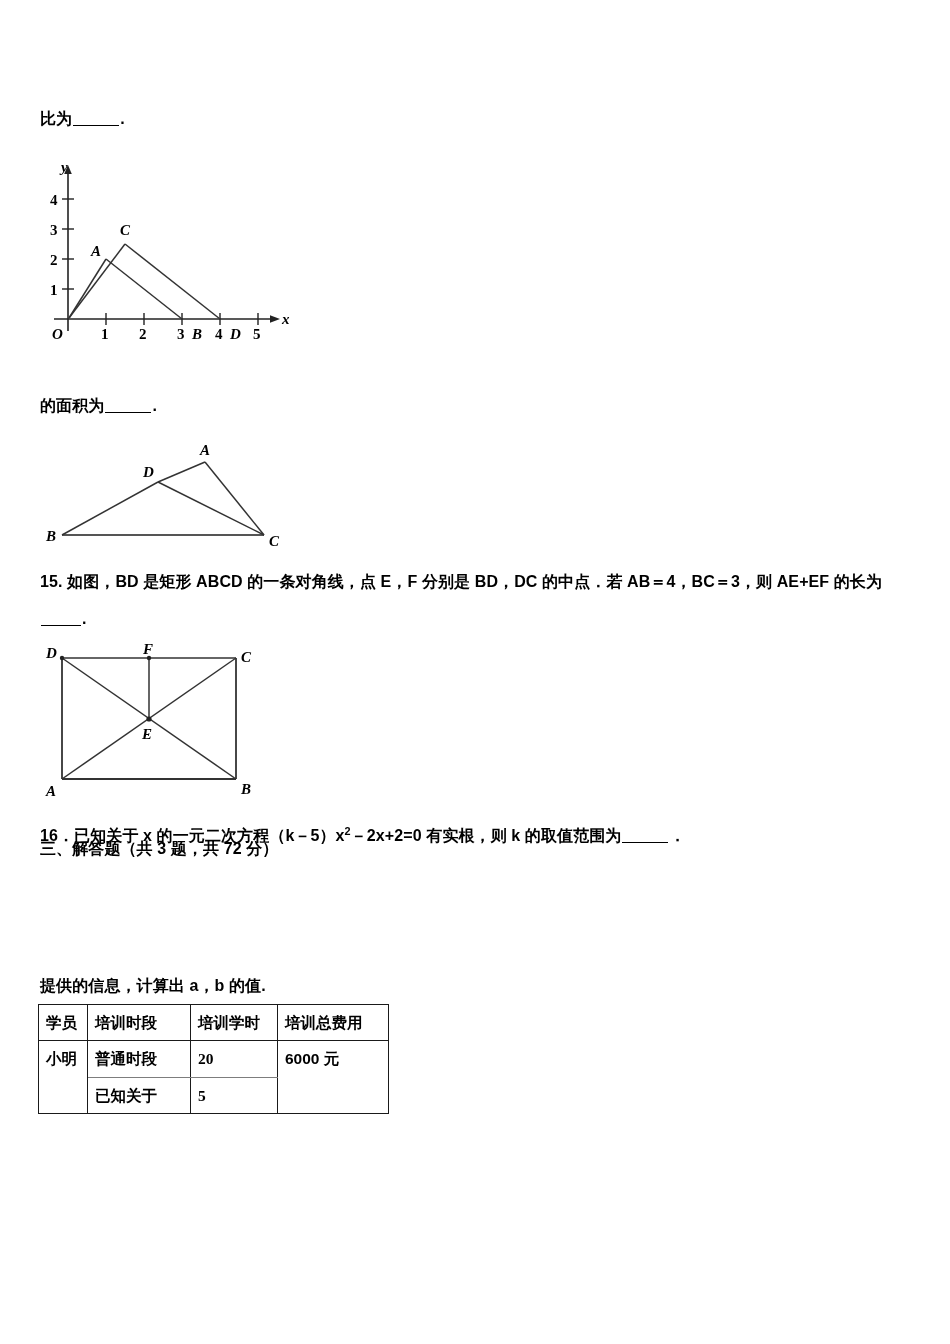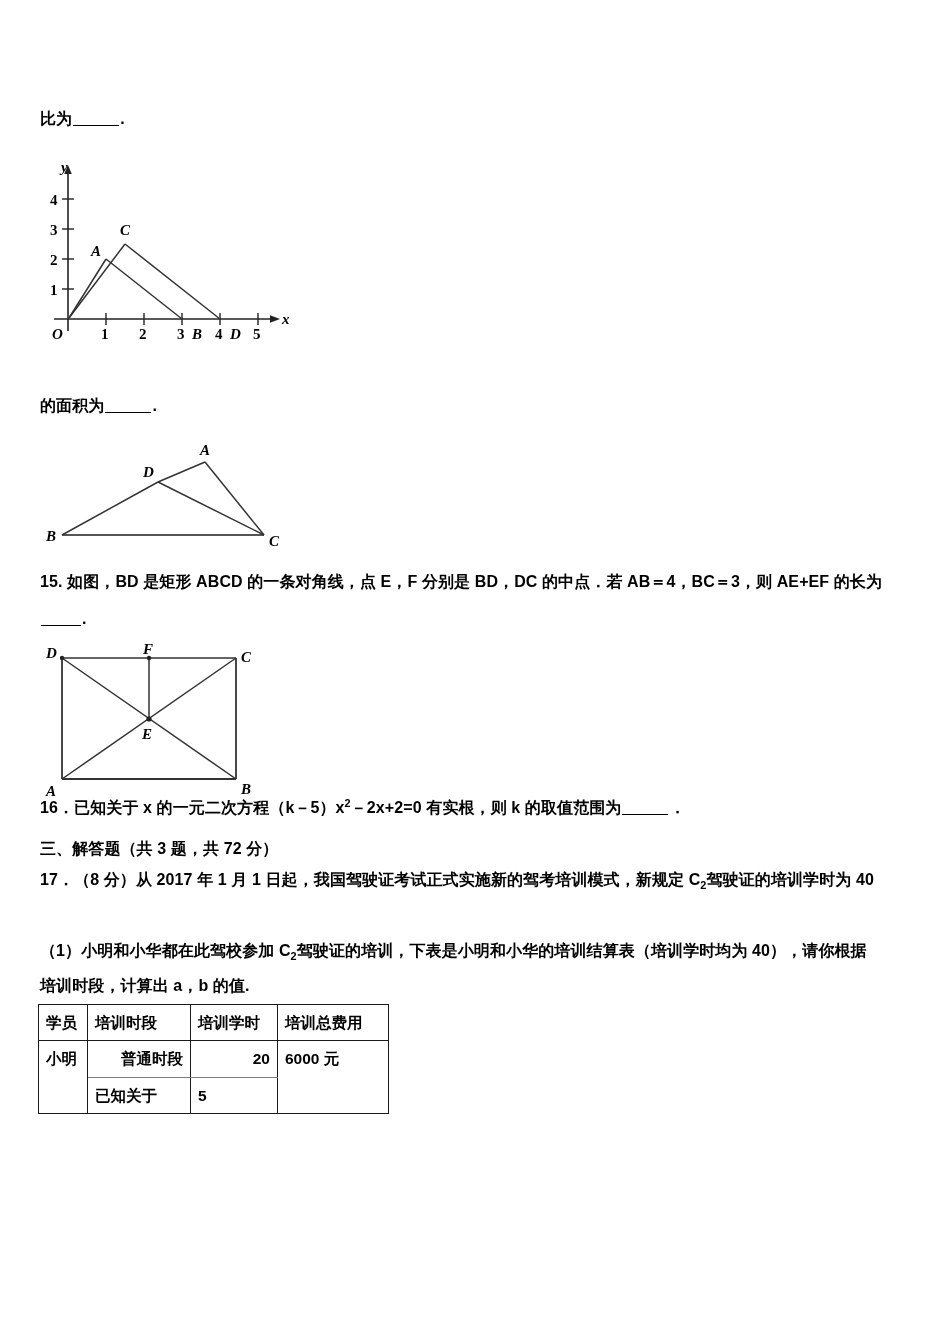--- a/index.html
+++ b/index.html
@@ -53,24 +53,24 @@
     font-size: 15.5px;
     font-weight: 700;
   }
   .tbl td {
     border: 1.6px solid #1a1a1a;
     padding: 6px 7px;
     vertical-align: top;
     line-height: 1.5;
   }
   .tbl td.soft-top { border-top: 1.4px solid #7d7d7d; }
-  .tbl td.soft-bot { border-bottom: 1.4px solid #7d7d7d; text-align: right; }
+  .tbl td.soft-bot { border-bottom: 1.4px solid #7d7d7d; }
   .tbl .c-name   { width: 34px; text-align: left; }
   .tbl .c-period { width: 88px; }
-  .tbl .c-hours  { width: 72px; }
+  .tbl .c-hours  { width: 72px; font-family: Liberation Serif, serif; }
   .tbl .c-fee    { width: 96px; }
   .cjk { font-family: "Liberation Sans", "DejaVu Sans", sans-serif; }
   .txt-body {
     font-family: "Liberation Sans", "DejaVu Sans", sans-serif;
     font-weight: 700;
     font-size: 16px;
   }
   .svglbl {
     font-family: "Liberation Serif", "DejaVu Serif", serif;
     font-style: italic;
@@ -179,37 +179,31 @@
       <circle cx="22" cy="14" r="2.2" fill="#222"></circle>
       <text class="svglbl" x="6" y="14" font-size="15">D</text>
       <text class="svglbl" x="103" y="10" font-size="15">F</text>
       <text class="svglbl" x="201" y="18" font-size="15">C</text>
       <text class="svglbl" x="102" y="95" font-size="15">E</text>
       <text class="svglbl" x="6" y="152" font-size="15">A</text>
       <text class="svglbl" x="201" y="150" font-size="15">B</text>
     </svg>
   </div>
 
-  <div class="ln txt-body" style="left:40px; top:777px;">
+  <div class="ln txt-body" style="left:40px; top:805px;">
     <span>16．</span><span>已知关于 x 的一元二次方程（k－5）x</span><sup>2</sup><span>－2x+2=0 有实根，则 k 的取值范围为</span><span class="blank"></span><span>．</span>
   </div>
 
   <div class="ln txt-body" style="left:40px; top:818px;">
     <span>三、解答题（共 3 题，共 72 分）</span>
   </div>
 
-  <div class="ln txt-body" style="left:40px; top:849px;">
-    <span>17．</span><span>（8 分）</span><span>从 2017 年 1 月 1 日起，我国驾驶证考试正式实施新的驾考培训模式，新规定 C</span><sub>2</sub><span>驾驶证的培训学时为 40</span>
-  </div>
-
-  <div class="ln txt-body" style="left:40px; top:920px;">
-    <span>（1）小明和小华都在此驾校参加 C</span><sub>2</sub><span>驾驶证的培训，下表是小明和小华的培训结算表（培训学时均为 40），请你根据</span>
-  </div>
+
   <div class="ln txt-body" style="left:40px; top:955px;">
-    <span>培训时段，计算出 a，b 的值.</span>
+    <span>提供的信息，计算出 a，b 的值.</span>
   </div>
 
   <table class="tbl" style="left:38px; top:985px;padding-left:28px;">
     <tbody>
       <tr>
         <td class="c-name cjk" rowspan="1">学员</td>
         <td class="c-period cjk">培训时段</td>
         <td class="c-hours cjk">培训学时</td>
         <td class="c-fee cjk">培训总费用</td>
       </tr>

